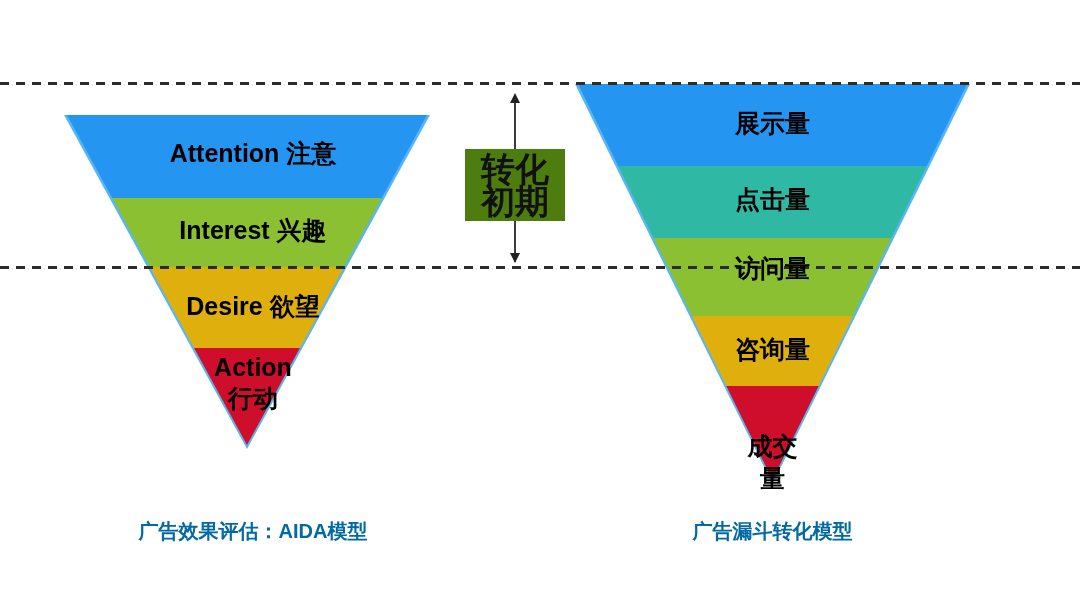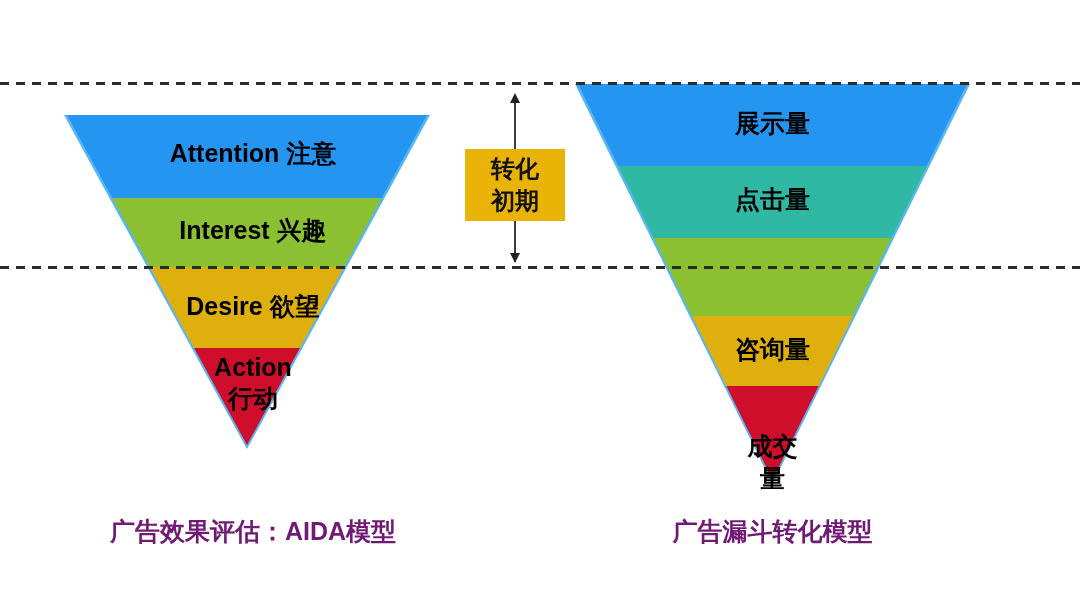--- a/index.html
+++ b/index.html
@@ -40,28 +40,28 @@
   .rw{left:578px;width:389px;}
   .l0{top:138px;} .l1{top:215px;} .l2{top:291px;} .l3{top:352px;line-height:31px;}
   .r0{top:108px;} .r1{top:184px;} .r2{top:253px;} .r3{top:334px;} .r4{top:386px;line-height:32px;margin-top:44px;}
   
   .arrow-line{position:absolute;left:514px;top:95px;width:2px;height:167px;background:#3c3c3c;}
   .arrow-head{position:absolute;width:0;height:0;border-left:5px solid transparent;border-right:5px solid transparent;}
   .arrow-head.up{left:510px;top:93px;border-bottom:10px solid #222222;}
   .arrow-head.down{left:510px;top:253px;border-top:10px solid #222222;}
   .phase-label{
     position:absolute;left:465px;top:149px;width:100px;text-align:center;
-    background:#eab308;color:#111111;font-weight:bold;font-size:24px;line-height:32px;
+    background:#4d7c0f;color:#111111;font-weight:bold;font-size:34px;line-height:32px;
     padding:4px 0;z-index:7;
   }
   .phase-label span{display:block;}
   
   .caption{
-    position:absolute;top:516px;text-align:center;color:#701a75;
-    font-weight:bold;font-size:25px;line-height:30px;z-index:6;
+    position:absolute;top:516px;text-align:center;color:#0369a1;
+    font-weight:bold;font-size:20px;line-height:30px;z-index:6;
   }
 </style>
 </head>
 <body>
 
 <div class="canvas">
 
   <div class="backing left"></div>
   <div class="backing right"></div>
 
@@ -96,20 +96,23 @@
     <span>Action</span>
     <span>行动</span>
   </div>
 
   <div class="flabel rw r0">
     <span>展示量</span>
   </div>
   <div class="flabel rw r1">
     <span>点击量</span>
   </div>
+  <div class="flabel rw r2">
+    <span>访问量</span>
+  </div>
   <div class="flabel rw r3">
     <span>咨询量</span>
   </div>
   <div class="flabel rw r4">
     <span>成交</span>
     <span>量</span>
   </div>
 
   <div class="arrow-line"></div>
   <div class="arrow-head up"></div>

